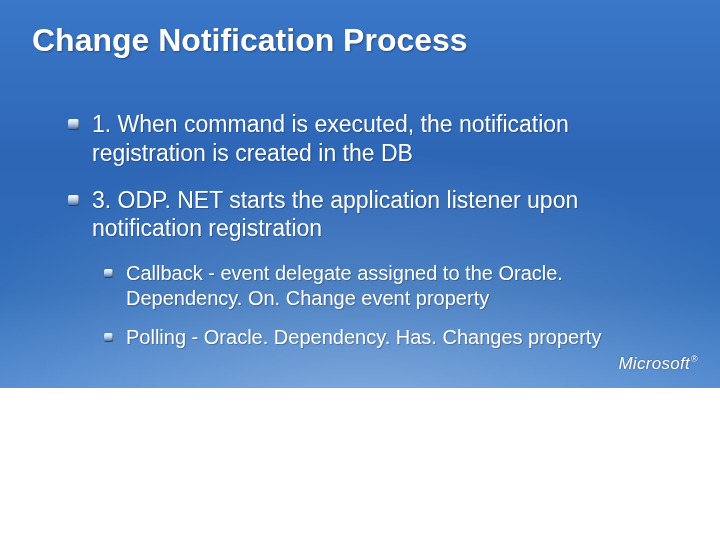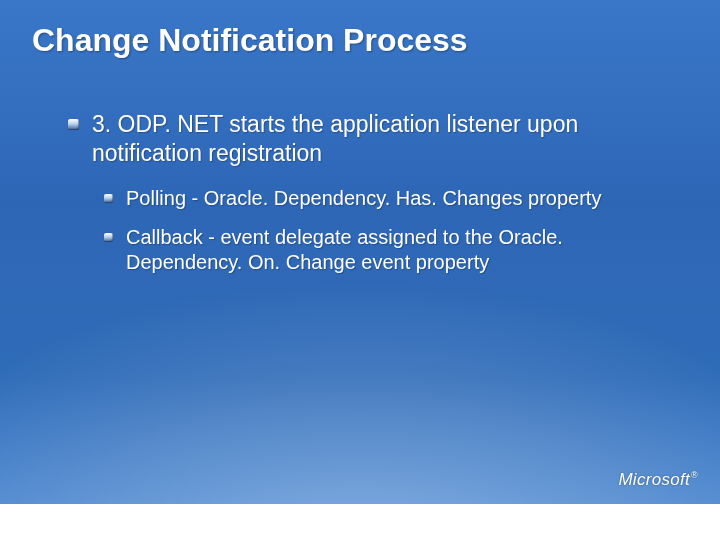--- a/index.html
+++ b/index.html
@@ -5,21 +5,21 @@
   html, body {
     margin: 0;
     padding: 0;
     width: 720px;
     height: 540px;
     overflow: hidden;
     font-family: Arial, Helvetica, sans-serif;
   }
   .slide {
     width: 720px;
-    height: 504px;
+    height: 388px;
     background:
       radial-gradient(ellipse 900px 500px at 50% 110%, rgba(255,255,255,0.30) 0%, rgba(255,255,255,0) 55%),
       linear-gradient(180deg, #3a77c8 0%, #2e66b6 40%, #2f6cb8 75%, #4a86cf 100%);
     position: relative;
     color: #ffffff;
   }
   .title {
     position: absolute;
     top: 22px;
     left: 32px;
@@ -98,32 +98,35 @@
 </style>
 </head>
 <body>
 
 <div class="slide">
 
   <div class="title">Change Notification Process</div>
 
   <div class="content">
 
+    <div class="bullet-l1">
+      <span>1. When command is executed, the notification registration is created in the DB</span>
+    </div>
 
     <div class="bullet-l1">
       <span>3. ODP. NET starts the application listener upon notification registration</span>
     </div>
 
 
     <div class="sub">
       <div class="bullet-l2">
-        <span>Polling - Oracle. Dependency. Has. Changes property</span>
+        <span>Callback -  event delegate assigned to the Oracle. Dependency. On. Change event property</span>
       </div>
       <div class="bullet-l2">
-        <span>Callback -  event delegate assigned to the Oracle. Dependency. On. Change event property</span>
+        <span>Polling - Oracle. Dependency. Has. Changes property</span>
       </div>
     </div>
 
   </div>
 
   <div class="logo">
     <span>Microsoft</span><span class="reg">®</span>
   </div>
 
 </div>

